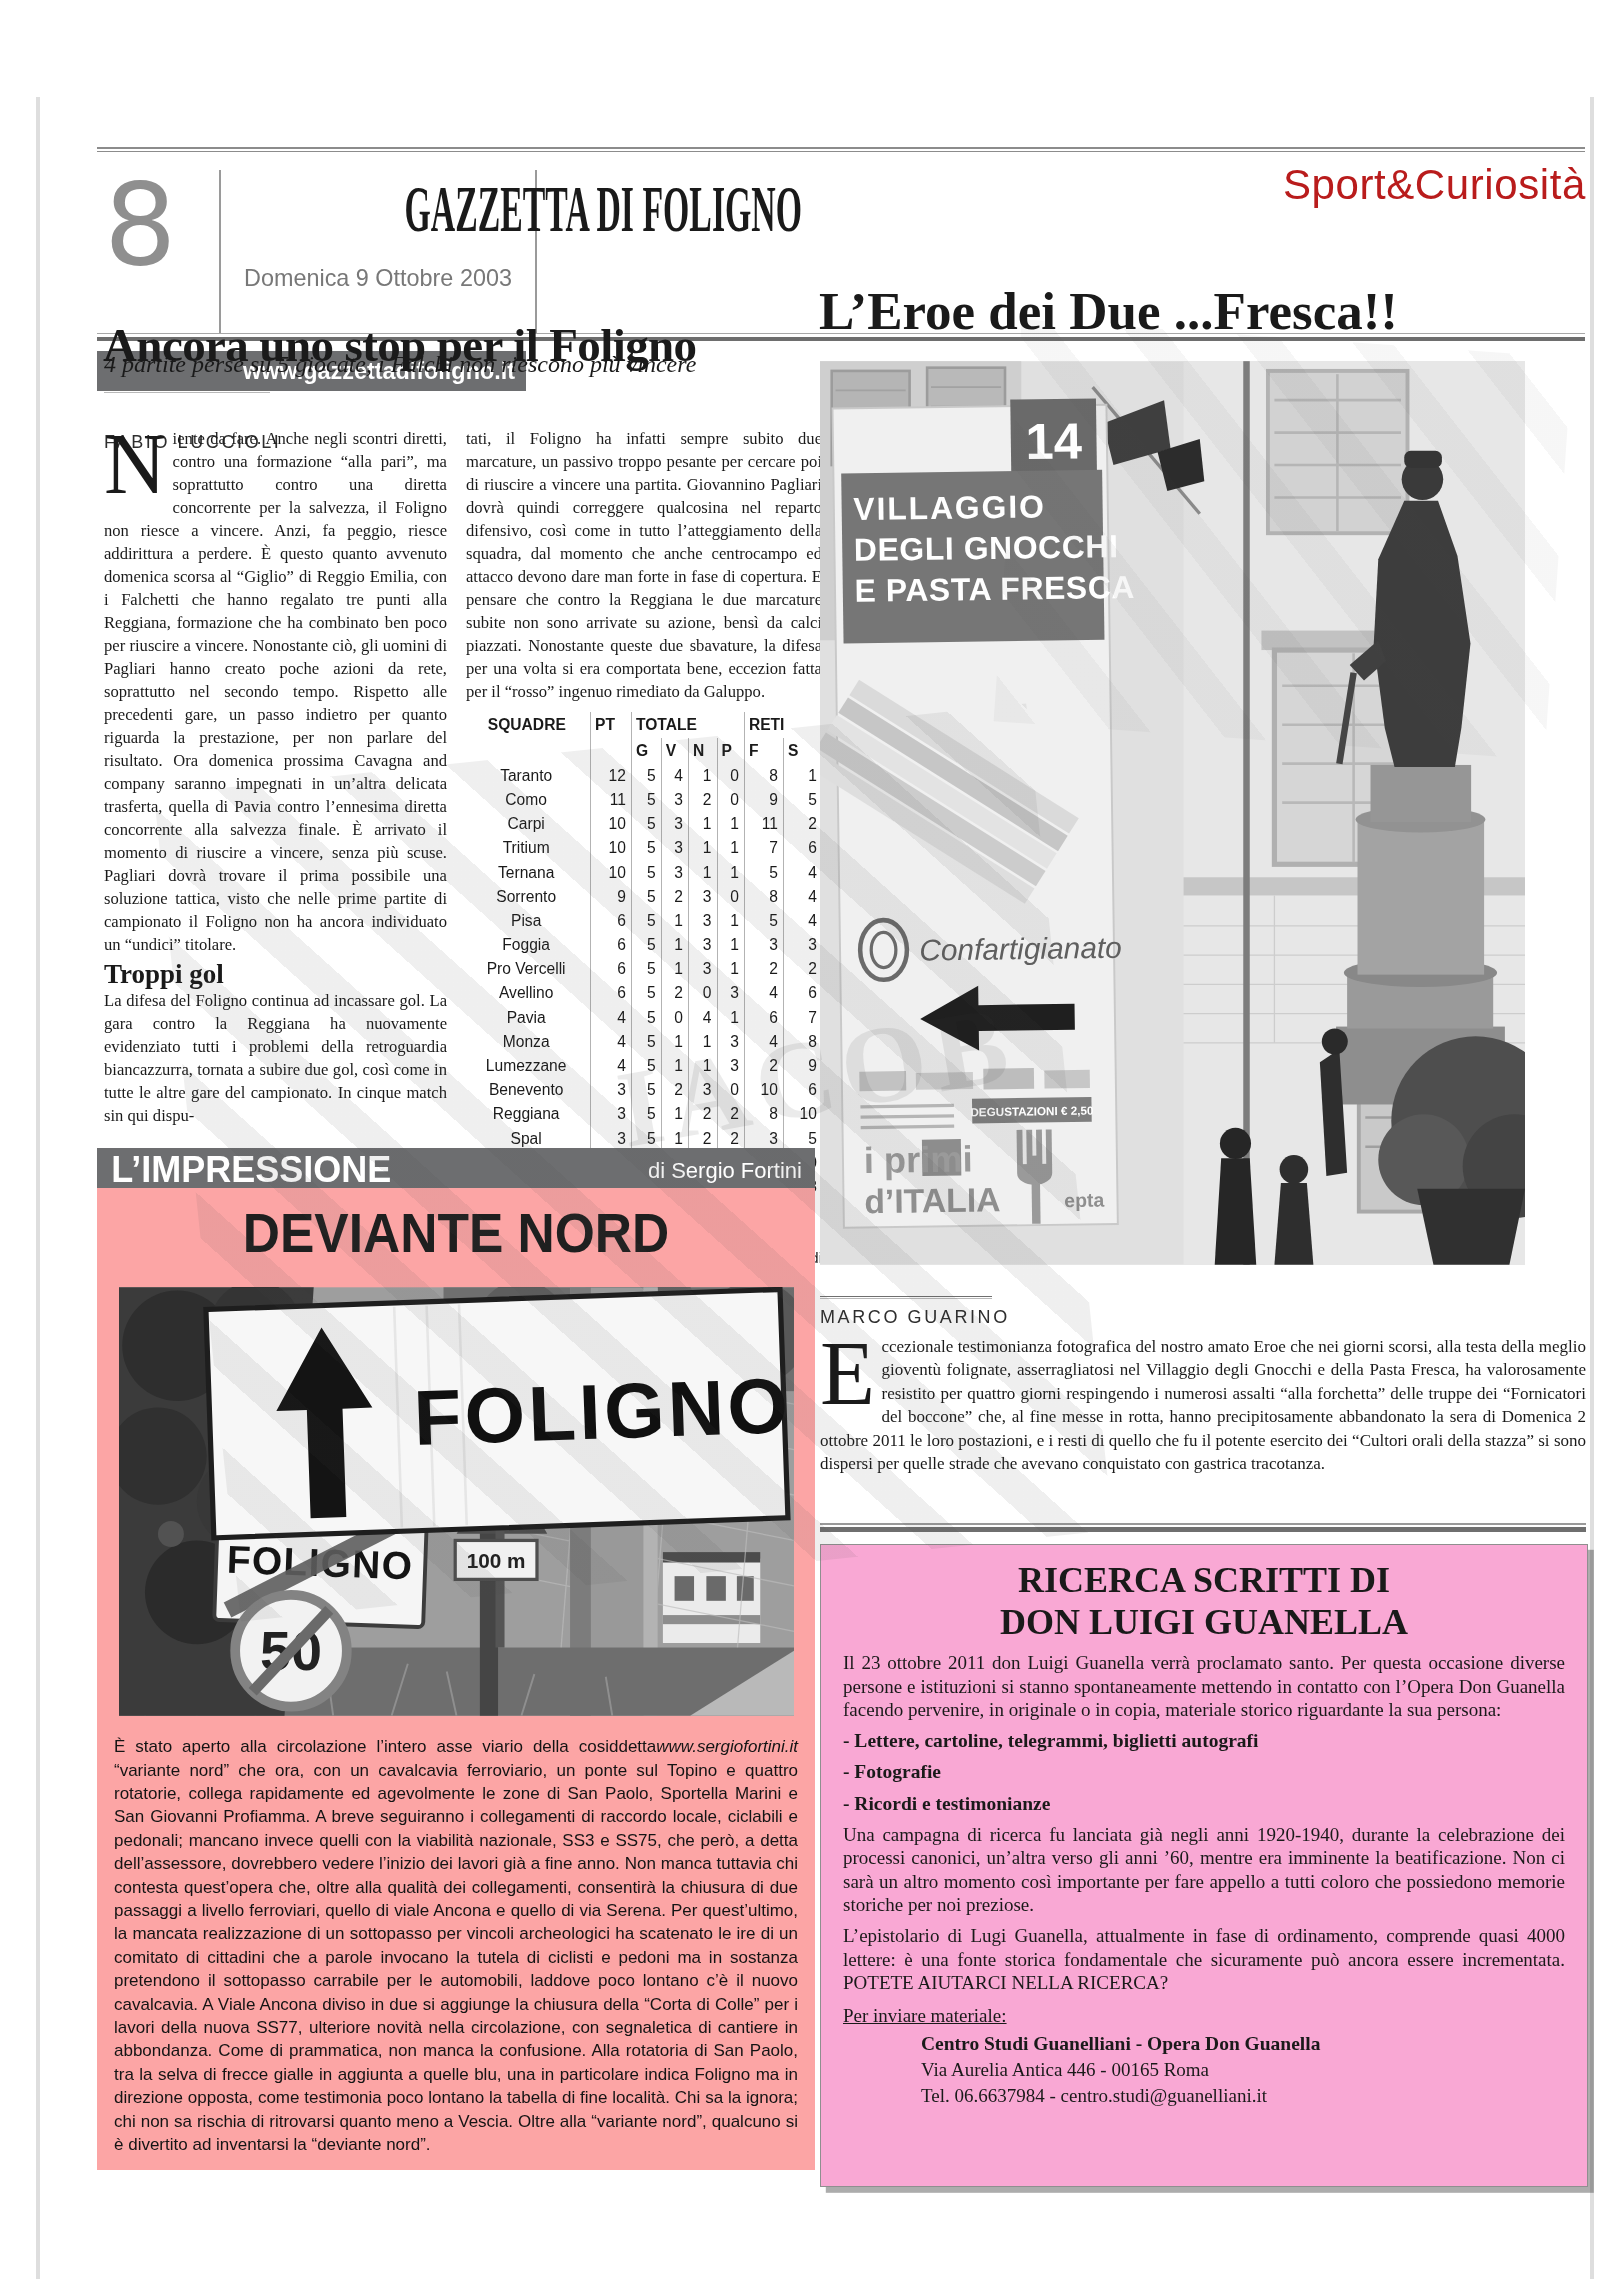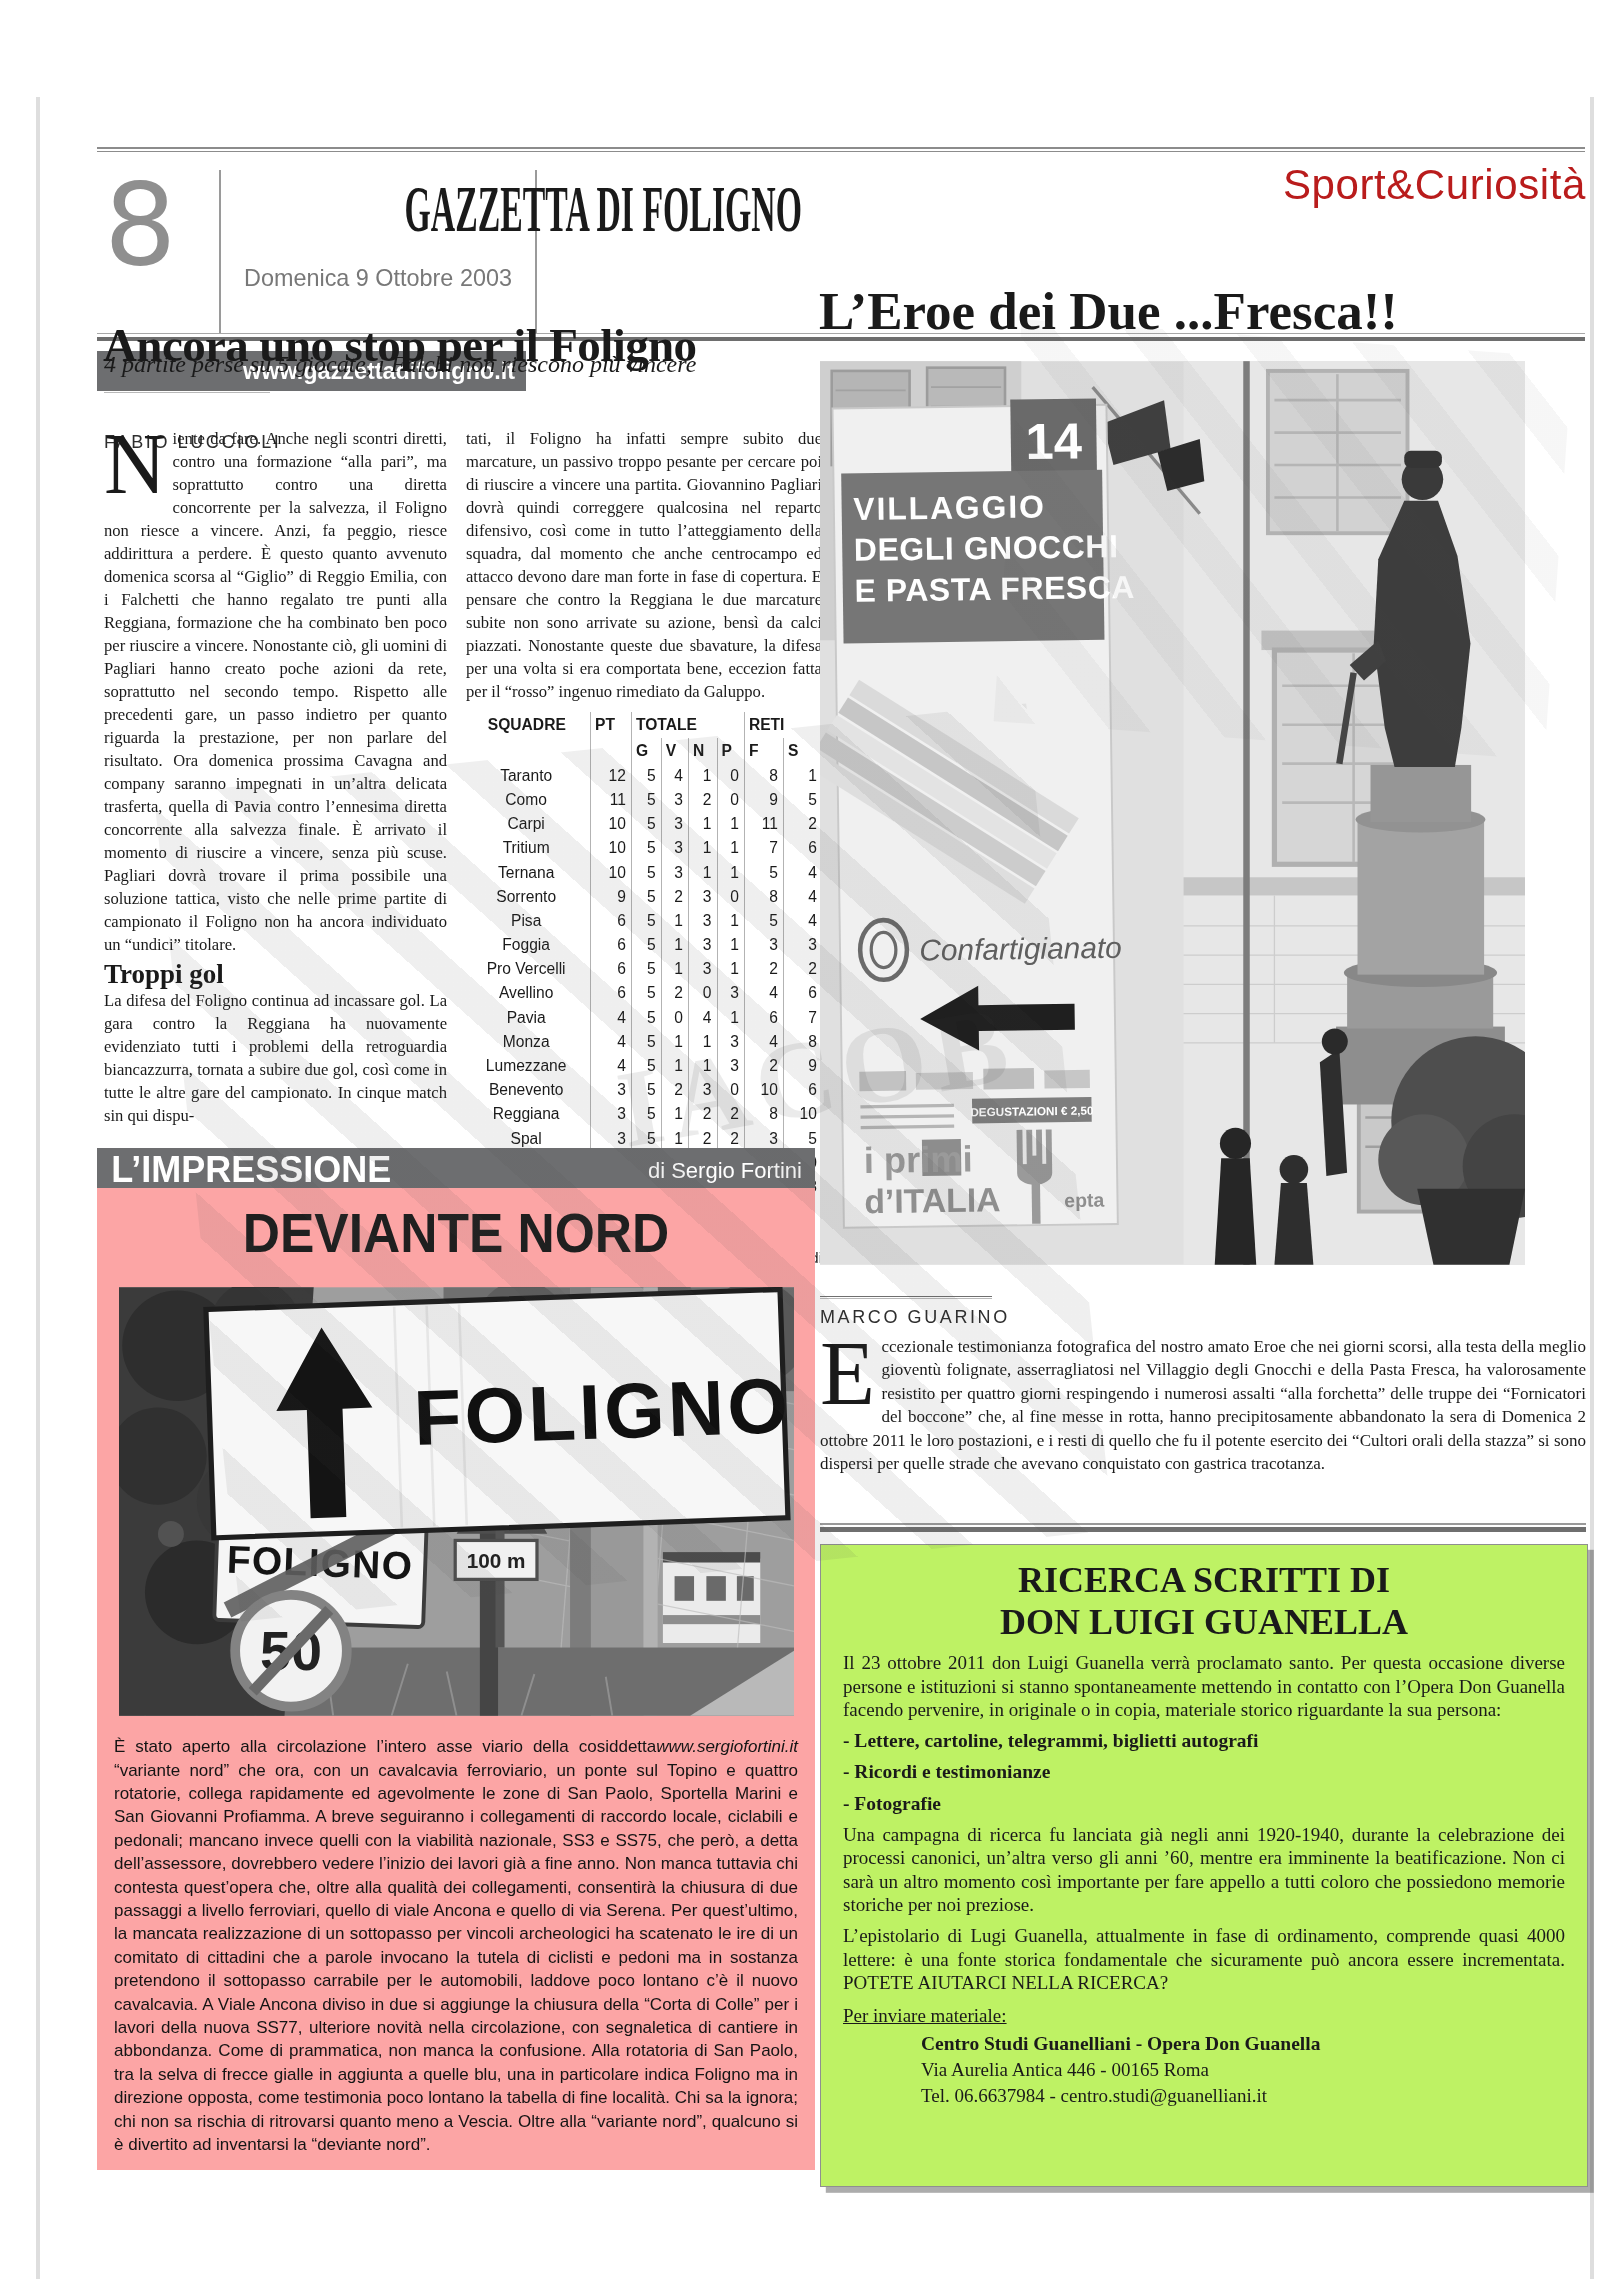--- a/index.html
+++ b/index.html
@@ -48,21 +48,21 @@
      font-size:56px;letter-spacing:0px;color:#1f1f1f;margin-top:11.7px;transform:scaleX(.92);}
   .imp-photo{display:block;margin:22px auto 0 auto;}
   .imp-body{margin:19.5px 17px 0 17px;font-family:"Liberation Sans",sans-serif;font-size:17px;
      line-height:23.4px;text-align:justify;color:#141414;}
   .imp-site{float:right;font-style:italic;}
   
   .headline2{font-weight:700;font-size:53px;white-space:nowrap;letter-spacing:0px;}
   .r-body{font-size:17px;line-height:23.4px;text-align:justify;}
   .rule-fat{height:9px;background:linear-gradient(#9a9a9a 0 1.9px,#ffffff 1.9px 4.5px,#6f6f6f 4.5px 9px);}
   
-  .gbox{width:768px;height:643px;background:#bef264;border:1.3px solid #8f8f8f;box-sizing:border-box;
+  .gbox{width:768px;height:643px;background:#f9a8d4;border:1.3px solid #8f8f8f;box-sizing:border-box;
      box-shadow:5.8px 5.8px 0 rgba(70,70,70,.45);padding:14.3px 22px;overflow:hidden;}
   .gtitle{text-align:center;font-weight:700;font-size:36px;line-height:42px;}
   .gp{font-size:19px;line-height:23.4px;text-align:justify;margin:7.8px 0 0 0;}
   .gbullets div{font-weight:700;font-size:19.5px;line-height:23.4px;margin-top:7.8px;}
   .gsend{font-size:19px;text-decoration:underline;margin-top:10.4px;}
   .gcontact{margin:3.9px 0 0 78px;font-size:19px;line-height:26px;}
   .gname{font-weight:700;font-size:19.5px;}
   
   .wm-band{pointer-events:none;z-index:6;background:repeating-linear-gradient(48deg,rgba(70,70,70,.085) 0 31px,rgba(0,0,0,0) 31px 86px);}
   .wm-letters{pointer-events:none;z-index:6;font-weight:700;font-size:110px;color:rgba(60,60,60,.10);
@@ -574,22 +574,22 @@
   </div>
 
   <div class="abs rule-fat" style="left:820px;top:1523px;width:766px;"></div>
 
   <div class="abs gbox" style="left:820px;top:1544px;">
     <div class="gtitle">RICERCA SCRITTI DI</div>
     <div class="gtitle">DON LUIGI GUANELLA</div>
     <p class="gp">Il 23 ottobre 2011 don Luigi Guanella verrà proclamato santo. Per questa occasione diverse persone e istituzioni si stanno spontaneamente mettendo in contatto con l’Opera Don Guanella facendo pervenire, in originale o in copia, materiale storico riguardante la sua persona:</p>
     <div class="gbullets">
         <div>- Lettere, cartoline, telegrammi, biglietti autografi</div>
+        <div>- Fotografie</div>
         <div>- Ricordi e testimonianze</div>
-        <div>- Fotografie</div>
       </div>
     <p class="gp">Una campagna di ricerca fu lanciata già negli anni 1920-1940, durante la celebrazione dei processi canonici, un’altra verso gli anni ’60, mentre era imminente la beatificazione. Non ci sarà un altro momento così importante per fare appello a tutti coloro che possiedono memorie storiche per noi preziose.</p>
     <p class="gp">L’epistolario di Lugi Guanella, attualmente in fase di ordinamento, comprende quasi 4000 lettere: è una fonte storica fondamentale che sicuramente può ancora essere incrementata. POTETE AIUTARCI NELLA RICERCA?</p>
     <div class="gsend">Per inviare materiale:</div>
     <div class="gcontact">
       <div class="gname">Centro Studi Guanelliani - Opera Don Guanella</div>
       <div>Via Aurelia Antica 446 - 00165 Roma</div>
       <div>Tel. 06.6637984 - centro.studi@guanelliani.it</div>
     </div>
   </div>

